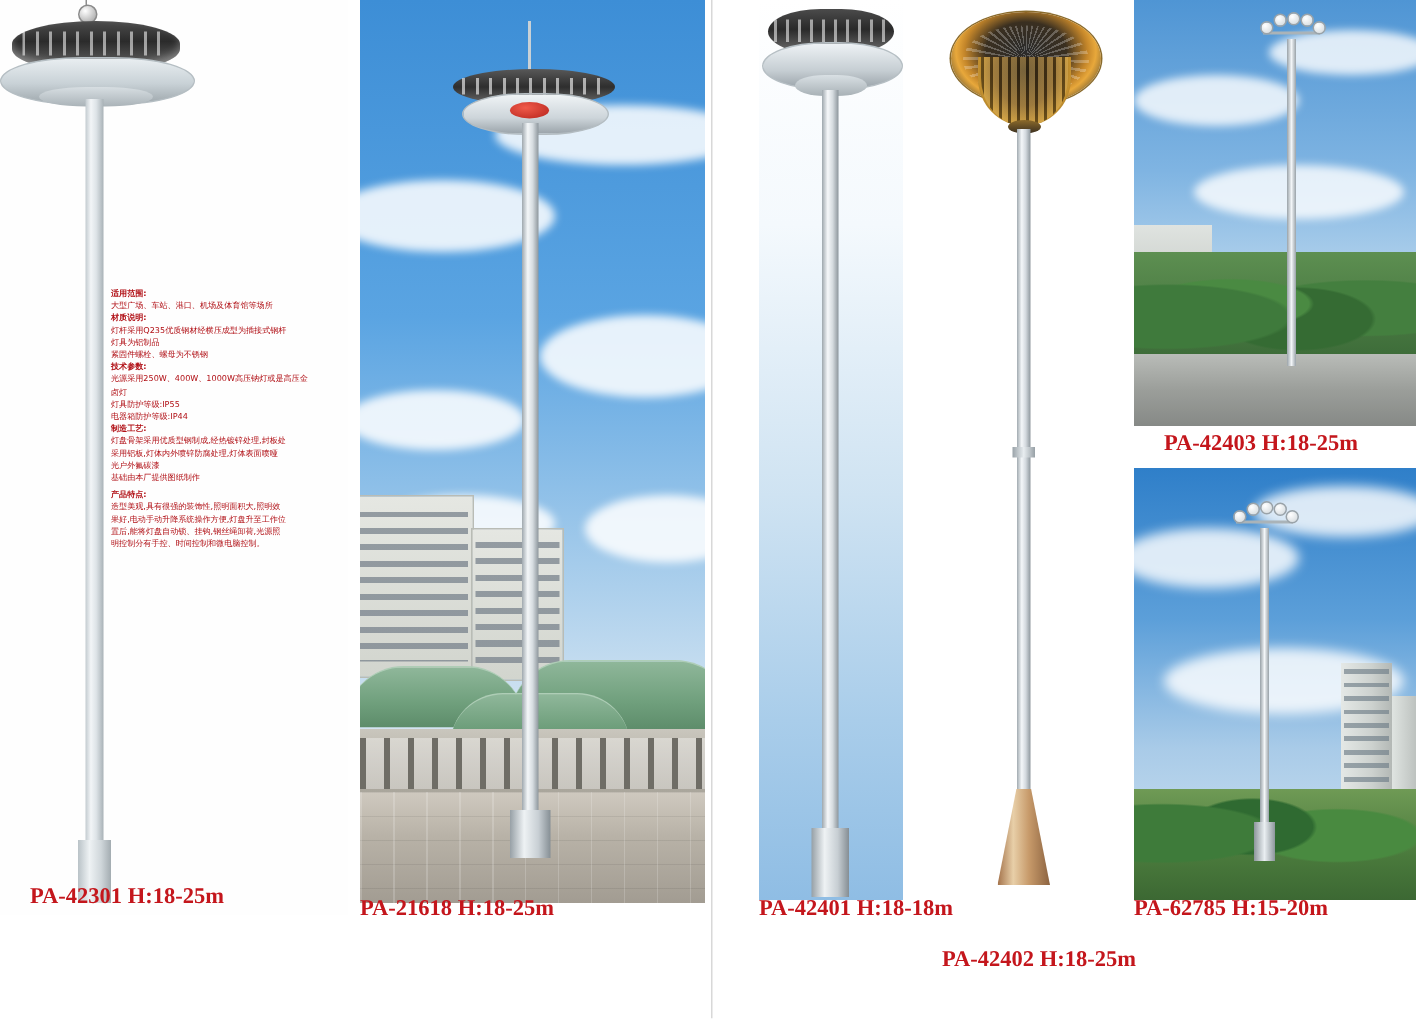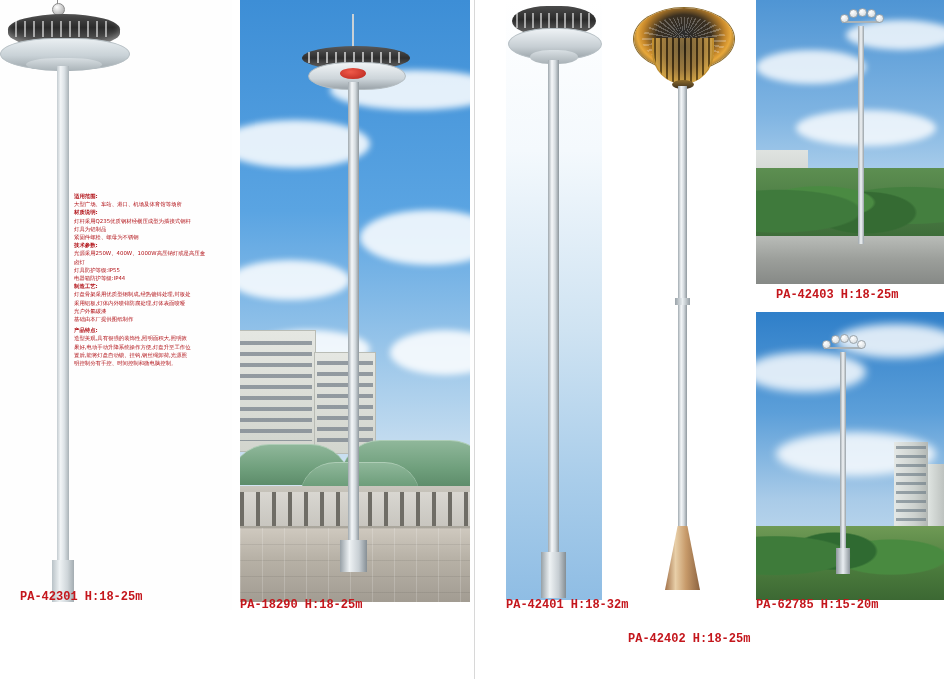--- a/index.html
+++ b/index.html
@@ -37,23 +37,23 @@
     font-weight: bold;
     color: #b11016;
   }
   .spec-line { white-space: nowrap; }
   .spec-gap { height: 3px; }
 
   
   .caption {
     position: absolute;
     color: #c4161c;
-    font-size: 12px;
+    font-size: 15px;
     font-weight: bold;
-    font-family: Liberation Mono, monospace;
+    font-family: Liberation Serif, serif;
     white-space: nowrap;
   }
 
   
   .footer-bar {
     position: absolute;
     bottom: 0;
     left: 0;
     width: 950px;
     height: 18px;
@@ -588,22 +588,22 @@
       <div class="bar"></div>
       <div class="bulb b1"></div>
       <div class="bulb b2"></div>
       <div class="bulb b3"></div>
       <div class="bulb b4"></div>
       <div class="bulb b5"></div>
     </div>
   </div>
 
   <div class="caption" style="left:20px; top:590px;">PA-42301 H:18-25m</div>
-  <div class="caption" style="left:240px; top:598px;">PA-18290 H:18-25m</div>
-  <div class="caption" style="left:506px; top:598px;">PA-42401 H:18-32m</div>
+  <div class="caption" style="left:240px; top:598px;">PA-21618 H:18-25m</div>
+  <div class="caption" style="left:506px; top:598px;">PA-42401 H:18-18m</div>
   <div class="caption" style="left:628px; top:632px;">PA-42402 H:18-25m</div>
   <div class="caption" style="left:776px; top:288px;">PA-42403 H:18-25m</div>
   <div class="caption" style="left:756px; top:598px;">PA-62785 H:15-20m</div>
 
   <div class="center-div"></div>
 
 
 </div>
 
 </body></html>

